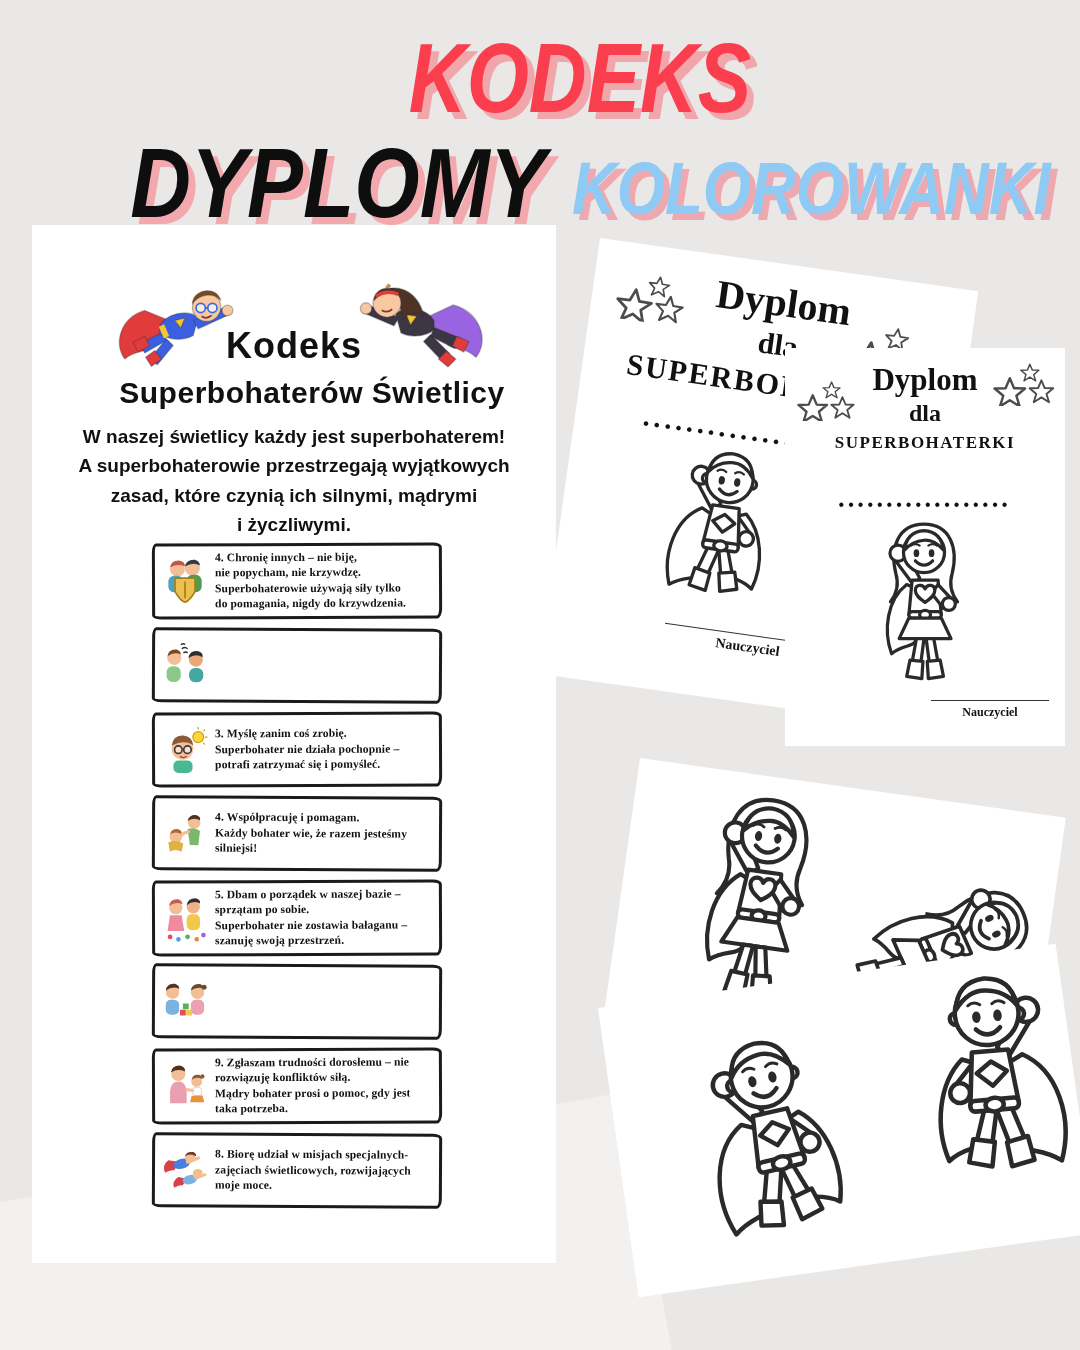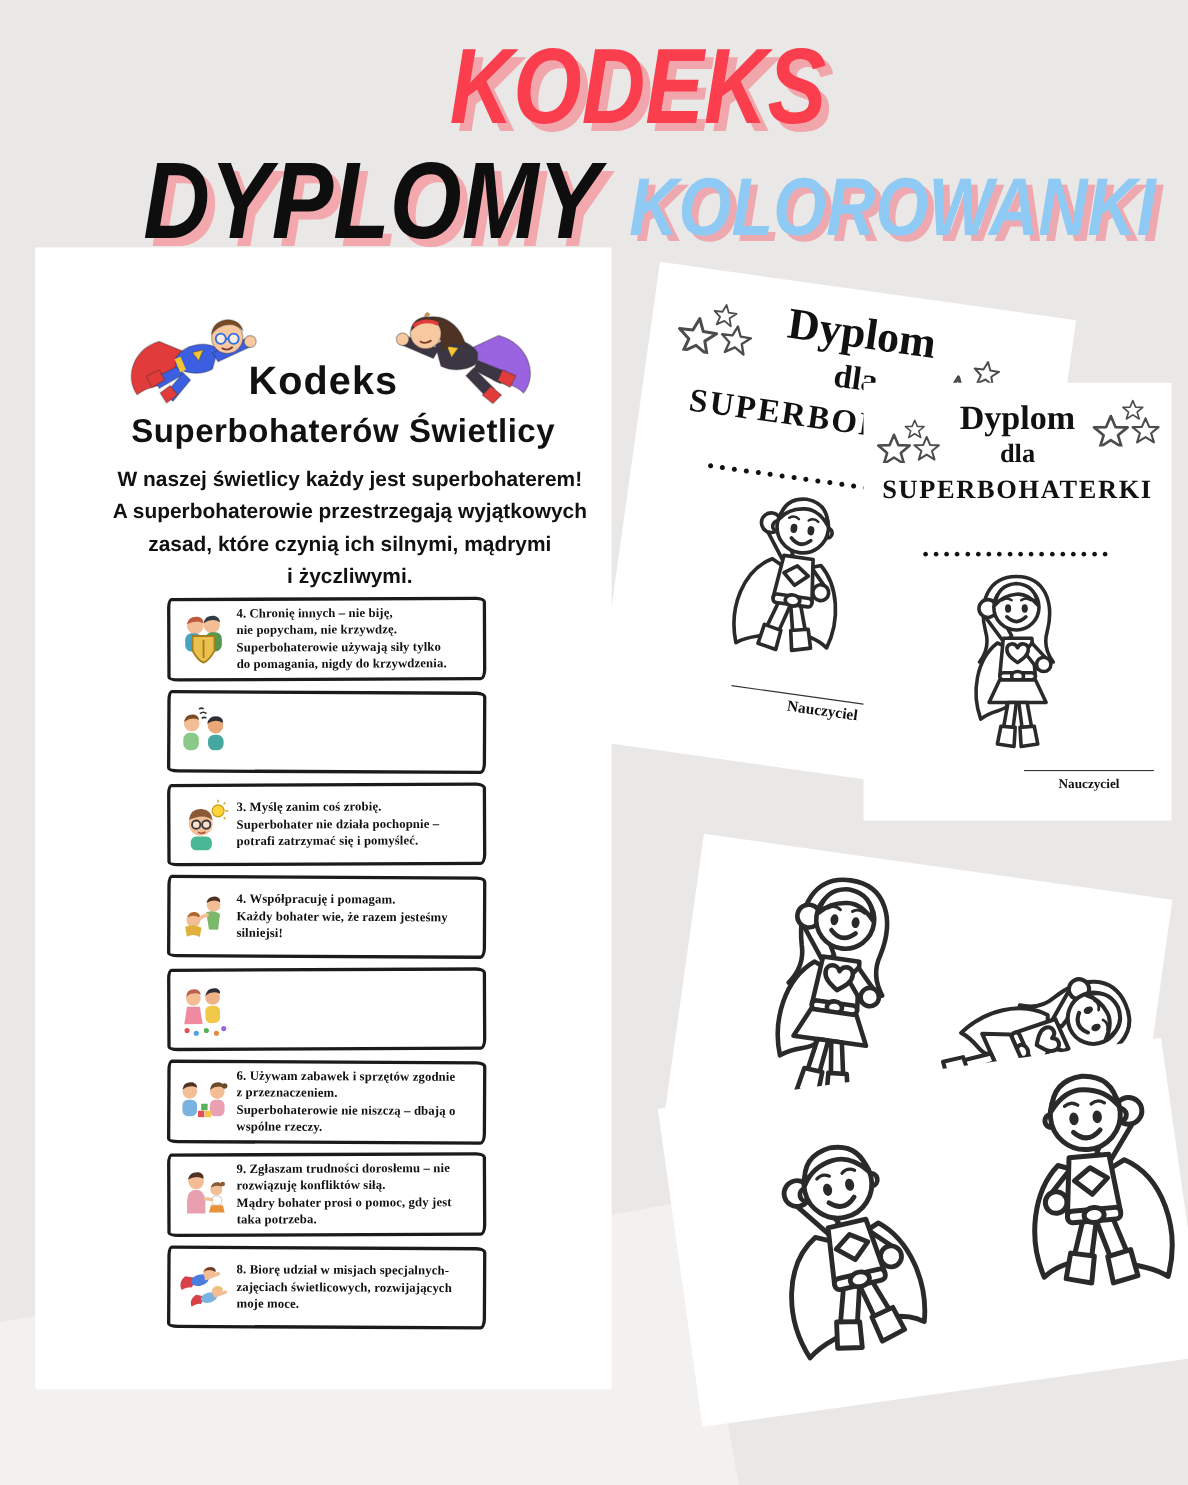--- a/index.html
+++ b/index.html
@@ -27,21 +27,21 @@
     background:#f2f1f0; transform:rotate(-10deg); z-index:1; }
 
   
   .kodeks-page { left:32px; top:225px; width:524px; height:1038px; z-index:10; }
   .k-boy  { position:absolute; left:76px;  top:55px; width:142px; height:96px; }
   .k-girl { position:absolute; left:306px; top:52px; width:166px; height:96px; }
   .k-title { position:absolute; top:100px; left:0; width:100%; text-align:center; font-weight:bold; }
   .k-title .t1 { font-size:36px; letter-spacing:1px; }
   .k-title .t2 { font-size:30px; margin-top:9px; letter-spacing:.5px;margin-left:36px; }
   .k-intro { position:absolute; top:197px; left:0; width:100%; text-align:center;
-    font-weight:bold; font-size:19px; line-height:1.55; white-space:pre-line;margin-left:24px; }
+    font-weight:bold; font-size:19px; line-height:1.55; white-space:pre-line; }
   .rules { position:absolute; top:318px; left:120px; width:290px;
     display:flex; flex-direction:column; gap:9px; }
   .rule-box {
     box-sizing:border-box; min-height:75px; background:#fff;
     border:3px solid #1b1b1b; border-radius:4px 9px 5px 10px / 9px 5px 10px 4px;
     display:flex; align-items:center; gap:5px; padding:4px 7px 4px 5px;
   }
   .rule-box:nth-child(odd)  { transform:rotate(-.25deg); }
   .rule-box:nth-child(even) { transform:rotate(.3deg); }
   .rule-icon { width:50px; flex:0 0 50px; height:54px; }
@@ -51,21 +51,21 @@
 
   
   .serifb { font-family:"Liberation Serif", serif; font-weight:bold; }
   .diploma-a { left:600px; top:238px; width:382px; height:440px;
     transform:rotate(8deg); transform-origin:top left; z-index:2; }
   .diploma-b { left:785px; top:348px; width:280px; height:398px; z-index:3; }
   .dip-title { position:absolute; left:0; width:100%; text-align:center; line-height:1.15; }
   .da .l1 { font-size:40px; } .da .l2 { font-size:30px; margin-top:2px; }
   .da .l3 { font-size:30px; letter-spacing:2px; margin-top:5px; }
   .db .l1 { font-size:31px; } .db .l2 { font-size:24px; margin-top:2px; }
-  .db .l3 { font-size:24px; letter-spacing:1.5px; margin-top:6px; }
+  .db .l3 { font-size:17px; letter-spacing:1.5px; margin-top:6px; }
   .dots { position:absolute; text-align:center; color:#111; }
   .da-dots { top:168px; left:20px; width:250px; font-size:17px; letter-spacing:5px; }
   .db-dots { top:148px; left:20px; width:240px; font-size:16px; letter-spacing:4px; }
   .stars { position:absolute; }
   .stars svg { width:100%; height:auto; }
   .da-stars1 { left:22px; top:28px; width:76px; }
   .da-stars2 { left:260px; top:46px; width:84px; }
   .db-stars1 { left:10px; top:32px; width:64px; }
   .db-stars2 { left:206px; top:14px; width:68px; }
   .hero-slot { position:absolute; }
@@ -285,39 +285,39 @@
   <path d="M12,26 L26,26 L29,45 L9,45 Z" fill="#f08aa0"></path>
   <circle cx="40" cy="16" r="8" fill="#eeb286"></circle>
               <path d="M32,14 Q34,5 44,6 Q49,8 48,12 Q40,8 32,14 Z" fill="#2e2e36"></path>
   <rect x="32" y="25" width="16" height="19" rx="6" fill="#f2c84b"></rect>
   <circle cx="12" cy="52" r="2.8" fill="#e05252"></circle>
               <circle cx="22" cy="55" r="2.8" fill="#4aa3e0"></circle>
   <circle cx="33" cy="52" r="2.8" fill="#58b158"></circle>
               <circle cx="44" cy="55" r="2.8" fill="#e08a3c"></circle>
   <circle cx="52" cy="50" r="2.8" fill="#9a63e0"></circle>
 </svg></div>
+    <div class="rule-text">5.  Dbam o porządek w naszej bazie –
+sprzątam po sobie.
+Superbohater nie zostawia bałaganu –
+szanuję swoją przestrzeń.</div>
   </div>
 
   <div class="rule-box">
     <div class="rule-icon"><svg viewBox="0 0 60 60">
   <circle cx="15" cy="19" r="8" fill="#f3bd95"></circle>
               <path d="M7,17 Q8,8 18,9 Q23,11 23,15 Q15,11 7,17 Z" fill="#4f3222"></path>
   <rect x="7" y="28" width="16" height="18" rx="6" fill="#7ab3e0"></rect>
   <circle cx="45" cy="19" r="8" fill="#f3bd95"></circle>
               <path d="M37,17 Q38,8 48,9 Q53,11 53,15 Q45,11 37,17 Z" fill="#6b4a2a"></path>
   <circle cx="53" cy="13" r="3" fill="#6b4a2a"></circle>
   <rect x="37" y="28" width="16" height="18" rx="6" fill="#eba0b4"></rect>
   <rect x="24" y="40" width="7" height="7" fill="#e05252"></rect>
               <rect x="31.5" y="40" width="7" height="7" fill="#f2c84b"></rect>
   <rect x="27.5" y="32.5" width="7" height="7" fill="#58b158"></rect>
 </svg></div>
-    <div class="rule-text">6.  Używam zabawek i sprzętów zgodnie
-z przeznaczeniem.
-Superbohaterowie nie niszczą – dbają o
-wspólne rzeczy.</div>
   </div>
 
   <div class="rule-box">
     <div class="rule-icon"><svg viewBox="0 0 60 60">
   <circle cx="22" cy="15" r="8.5" fill="#f3bd95"></circle>
               <path d="M13,13 Q15,4 25,5 Q31,7 30,12 Q22,8 13,13 Z" fill="#4f3222"></path>
   <path d="M12,36 Q13,24 22,24 Q31,24 32,36 L32,50 L12,50 Z" fill="#e8a0b0"></path>
   <circle cx="44" cy="24" r="6.5" fill="#f3bd95"></circle>
               <path d="M38,22 Q39,15 47,16 Q51,18 50,21 Q44,18 38,22 Z" fill="#8a5a36"></path>
   <circle cx="51" cy="18" r="2.5" fill="#8a5a36"></circle>

